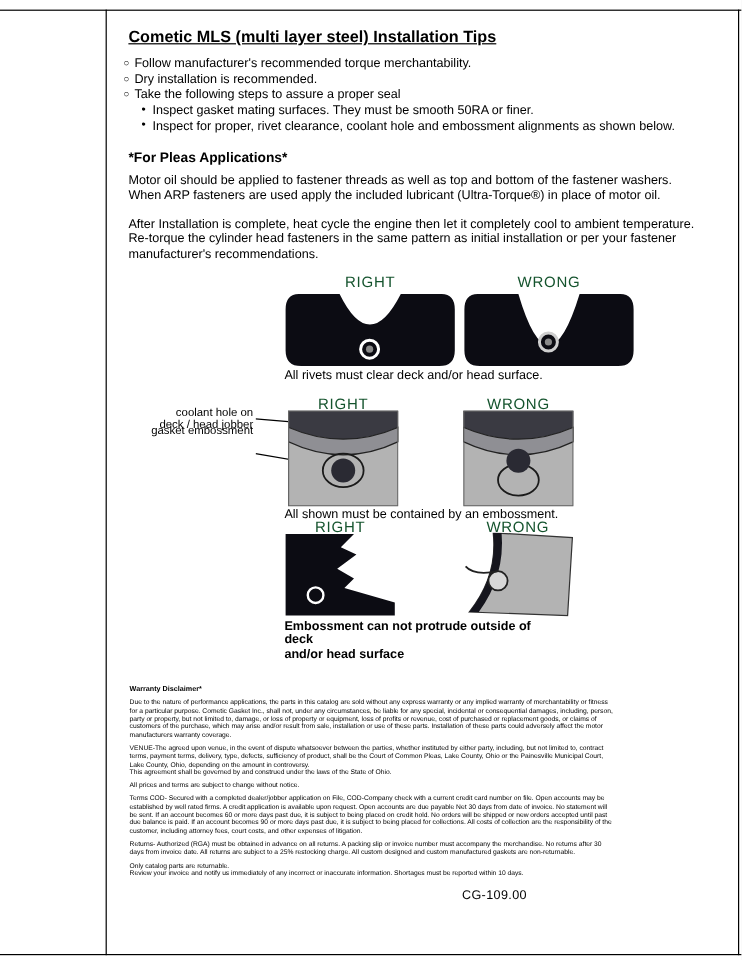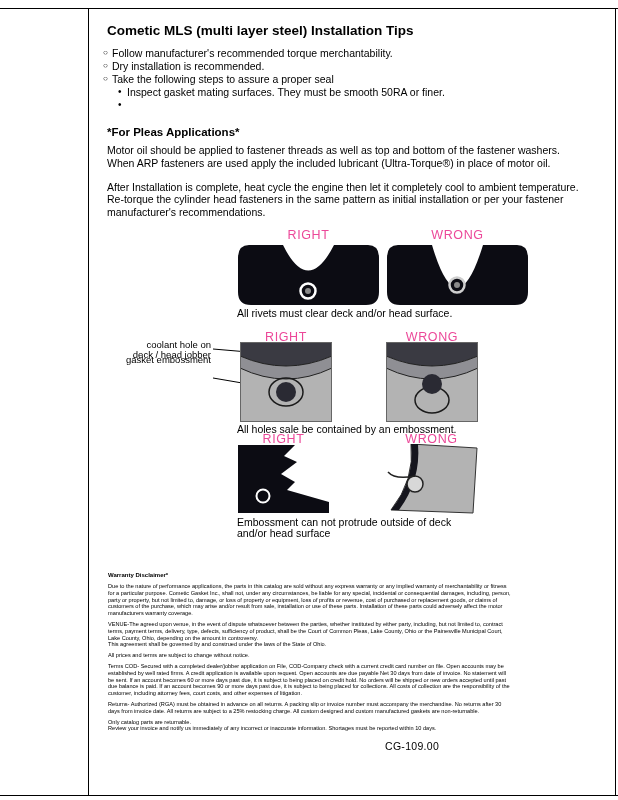--- a/index.html
+++ b/index.html
@@ -5,37 +5,37 @@
   * { margin:0; padding:0; box-sizing:border-box; }
   body { background:#e8e8e8; font-family:"Liberation Sans", sans-serif; color:#000; }
   .sheet { position:relative; width:618px; height:800px; background:#ffffff; overflow:hidden; margin:0 auto; }
   .rule { position:absolute; background:#000; }
   .rule-top    { left:0; top:8px; width:618px; height:1px; }
   .rule-bottom { left:0; top:795px; width:618px; height:1px; }
   .rule-left   { left:88px; top:8px; width:1px; height:788px; }
   .rule-right  { left:615px; top:8px; width:1px; height:788px; }
   .content { position:absolute; left:89px; top:9px; width:526px; }
 
-  .title { margin:14px 0 0 18px; font-size:13.5px; font-weight:bold; }
+  .title { margin:14px 0 0 18px; font-size:13.5px; font-weight:bold; text-decoration:underline; }
 
   .bullets { margin:9px 0 0 14px; list-style:none; }
   .bullets li { display:flex; font-size:10.5px; line-height:12px; margin-bottom:1px; }
   .bullets .mark { width:9px; font-size:8px; line-height:12px; flex:0 0 9px; }
   .subbullets { margin:0 0 0 29px; list-style:none; }
   .subbullets li { display:flex; font-size:10.5px; line-height:12px; margin-bottom:1px; }
   .subbullets .mark { width:9px; font-size:10px; line-height:12px; flex:0 0 9px; }
 
   .diesel-heading { margin:15px 0 0 18px; font-size:11.5px; font-weight:bold; }
   .para { margin:6px 0 0 18px; width:482px; font-size:10.5px; line-height:12.8px; }
   .para + .para { margin-top:11px; }
   .note { margin:15px 0 0 18px; font-size:10.5px; }
 
   .diagrams { position:relative; margin-top:9px; height:322px; }
   .diagrams .abs { position:absolute; }
-  .rw-label { font-size:12.5px; letter-spacing:0.6px; color:#ec4899; text-align:center; }
+  .rw-label { font-size:12.5px; letter-spacing:0.6px; color:#14532d; text-align:center; }
   .caption { font-size:10.5px; line-height:11.5px; }
   .pre { white-space:pre-line; }
   .pointer-label { font-size:9.5px; line-height:10.5px; text-align:right; }
 
   .legal { margin:22px 0 0 19px; width:405px; }
   .legal-heading { font-size:6px; font-weight:bold; margin-bottom:5px; }
   .legal p { font-size:5.6px; line-height:6.8px; margin-bottom:4px; white-space:pre-line; }
 
   .page-code { margin:8px 0 0 296px; font-size:10.5px; letter-spacing:0.3px; }
 </style>
@@ -66,20 +66,21 @@
         <span>Take the following steps to assure a proper seal</span>
       </li>
     </ul>
     <ul class="subbullets">
       <li>
         <span class="mark">•</span>
         <span>Inspect gasket mating surfaces.  They must be smooth 50RA or finer.</span>
       </li>
       <li>
         <span class="mark">•</span>
+        <span>Inspect for proper, rivet clearance, coolant hole and embossment alignments as shown below.</span>
       </li>
     </ul>
 
     <h2 class="diesel-heading">*For Pleas Applications*</h2>
     <p class="para">Motor oil should be applied to fastener threads as well as top and bottom of the fastener washers. When ARP fasteners are used apply the included lubricant (Ultra-Torque®) in place of motor oil.</p>
     <p class="para">After Installation is complete, heat cycle the engine then let it completely cool to ambient temperature. Re-torque the cylinder head fasteners in the same pattern as initial installation or per your fastener manufacturer's recommendations.</p>
 
     <div class="diagrams">
 
       <div class="abs rw-label" style="left:148px; top:0; width:143px;">RIGHT</div>
@@ -117,36 +118,36 @@
         <rect x="0.5" y="0.5" width="91" height="79" fill="none" stroke="#666666"></rect>
       </svg>
       <svg class="abs" style="left:297px; top:114px;" width="92" height="80" viewBox="0 0 92 80">
         <rect width="92" height="80" fill="#b3b3b3"></rect>
         <path d="M0,0 L92,0 L92,14 Q46,34 0,14 Z" fill="#3a3a42"></path>
         <path d="M0,14 Q46,34 92,14 L92,26 Q46,48 0,26 Z" fill="#8f8f94" stroke="#222222" stroke-width="1"></path>
         <ellipse cx="46" cy="58" rx="17" ry="13" fill="none" stroke="#1a1a1a" stroke-width="1.5"></ellipse>
         <circle cx="46" cy="42" r="10" fill="#2a2a33"></circle>
         <rect x="0.5" y="0.5" width="91" height="79" fill="none" stroke="#666666"></rect>
       </svg>
-      <div class="abs caption" style="left:148px; top:196px;">All holes sale be contained by an embossment.</div>
+      <div class="abs caption" style="left:148px; top:196px;">All shown must be contained by an embossment.</div>
 
       <div class="abs rw-label" style="left:148px; top:204px; width:93px;">RIGHT</div>
       <div class="abs rw-label" style="left:296px; top:204px; width:93px;">WRONG</div>
 
       <svg class="abs" style="left:148px; top:216px;" width="93" height="70" viewBox="0 0 93 70">
         <path d="M1,1 L58,1 L47,12 L60,18 L44,30 L58,38 L50,46 L92,58 L92,69 L1,69 Z" fill="#0c0c13"></path>
         <circle cx="26" cy="52" r="6.5" fill="none" stroke="#ffffff" stroke-width="2"></circle>
       </svg>
       <svg class="abs" style="left:296px; top:216px;" width="93" height="70" viewBox="0 0 93 70">
         <path d="M26,0 L92,4 L88,69 L6,66 Q30,36 26,0 Z" fill="#b3b3b3" stroke="#333333" stroke-width="1"></path>
         <path d="M26,0 Q30,36 6,66 L14,66 Q36,36 33,0 Z" fill="#15151d"></path>
         <circle cx="30" cy="40" r="8" fill="#d8d8d8" stroke="#222222" stroke-width="1.5"></circle>
         <path d="M30,32 Q10,36 3,28" fill="none" stroke="#222222" stroke-width="1.5"></path>
       </svg>
-      <div class="abs caption pre" style="left:148px; top:289px; width:220px;">Embossment can not protrude outside of deck
+      <div class="abs caption pre" style="left:148px; top:289px; width:220px;font-weight:bold;">Embossment can not protrude outside of deck
 and/or head surface</div>
     </div>
 
     <div class="legal">
       <div class="legal-heading">Warranty Disclaimer*</div>
       <p>Due to the nature of performance applications, the parts in this catalog are sold without any express warranty or any implied warranty of merchantability or fitness for a particular purpose.  Cometic Gasket Inc., shall not, under any circumstances, be liable for any special, incidental or consequential damages, including, person, party or property, but not limited to, damage, or loss of property or equipment, loss of profits or revenue, cost of purchased or replacement goods, or claims of customers of the purchase, which may arise and/or result from sale, installation or use of these parts.  Installation of these parts could adversely affect the motor manufacturers warranty coverage.</p>
       <p>VENUE-The agreed upon venue, in the event of dispute whatsoever between the parties, whether instituted by either party, including, but not limited to, contract terms, payment terms, delivery, type, defects, sufficiency of product, shall be the Court of Common Pleas, Lake County, Ohio or the Painesville Municipal Court, Lake County, Ohio, depending on the amount in controversy.
 This agreement shall be governed by and construed under the laws of the State of Ohio.</p>
       <p>All prices and terms are subject to change without notice.</p>
       <p>Terms COD- Secured with a completed dealer/jobber application on File, COD-Company check with a current credit card number on file.  Open accounts may be established by well rated firms.  A credit application is available upon request.  Open accounts are due payable Net 30 days from date of invoice.  No statement will be sent.  If an account becomes 60 or more days past due, it is subject to being placed on credit hold.  No orders will be shipped or new orders accepted until past due balance is paid.  If an account becomes 90 or more days past due, it is subject to being placed for collections.  All costs of collection are the responsibility of the customer, including attorney fees, court costs, and other expenses of litigation.</p>

